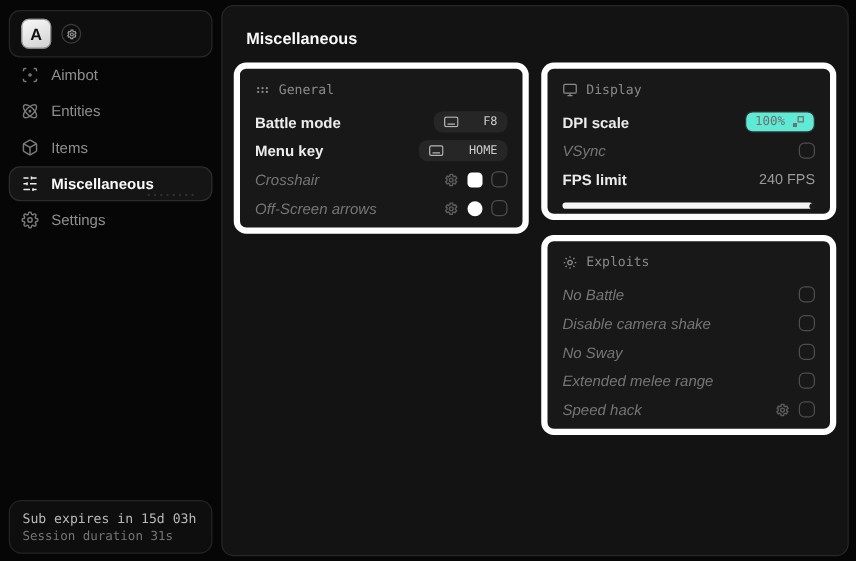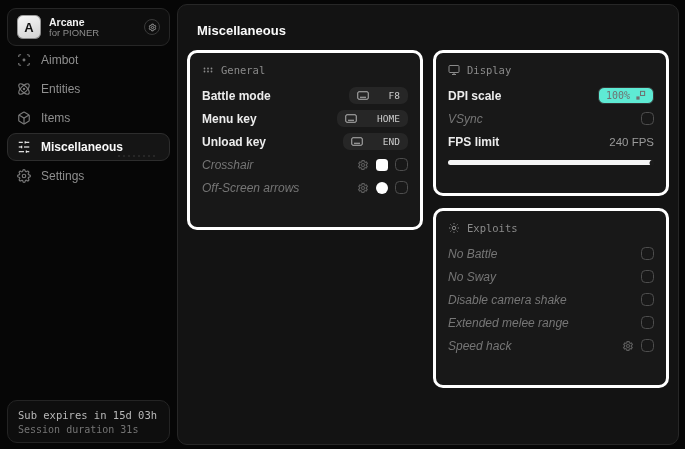--- a/index.html
+++ b/index.html
@@ -72,22 +72,22 @@
   .main-card {
     position:absolute; left:177px; top:4px; width:502px; height:441px;
     background:#131313; border:1px solid #272727; border-radius:10px;
     padding:16px 9px 0 9px;
   }
   .main-title { font-size:13px; font-weight:700; color:#fafafa; margin:2px 0 12px 10px; }
   .columns { display:flex; gap:10px; align-items:flex-start; }
   .col { width:238px; display:flex; flex-direction:column; gap:12px; }
 
   .panel {
-    background:#181818; border:3px solid #ffffff; border-radius:10px;
-    padding:11px 12px 28px;
+    background:#181818; border:5px solid #ffffff; border-radius:10px;
+    padding:11px 12px 4px;
   }
   .panel-header {
     display:flex; align-items:center; gap:7px;
     color:#8a8a8a; font-size:10.5px; margin-bottom:8px;
   }
   .panel-header .ph-icon { color:#8a8a8a; display:flex; }
 
   .row {
     display:flex; align-items:center; justify-content:space-between;
     height:23px;
@@ -128,24 +128,20 @@
   }
   svg { display:block; }
 </style>
 </head>
 <body>
 
 <div class="sidebar">
 
   <div class="logo-card">
     <div class="logo-badge">A</div>
-    <div class="logo-text">
-      <div class="logo-title">Arcane</div>
-      <div class="logo-sub">for PIONER</div>
-    </div>
     <div class="logo-gear-btn">
       <span>
         <svg width="9" height="9" viewBox="0 0 24 24" fill="none" stroke="currentColor" stroke-width="2.4">
             <circle cx="12" cy="12" r="3"></circle>
             <path d="M19 12a7 7 0 0 0-.1-1.2l2-1.5-2-3.4-2.3.9a7 7 0 0 0-2-1.2L14.2 3h-4l-.4 2.6a7 7 0 0 0-2 1.2l-2.3-.9-2 3.4 2 1.5A7 7 0 0 0 5 12c0 .4 0 .8.1 1.2l-2 1.5 2 3.4 2.3-.9a7 7 0 0 0 2 1.2l.4 2.6h4l.4-2.6a7 7 0 0 0 2-1.2l2.3.9 2-3.4-2-1.5c.1-.4.1-.8.1-1.2z"></path>
           </svg>
       </span>
     </div>
   </div>
 
@@ -273,33 +269,20 @@
               <svg width="12" height="9" viewBox="0 0 24 18" fill="none" stroke="currentColor" stroke-width="2">
                   <rect x="1.5" y="1.5" width="21" height="15" rx="2.5"></rect>
                   <line x1="6" y1="12.5" x2="18" y2="12.5"></line>
                   <path d="M6 6h.01M10 6h.01M14 6h.01M18 6h.01"></path>
                 </svg>
             </span>
             <span>HOME</span>
           </button>
         </div>
 
-        <div class="row">
-          <span class="row-label-bold">Unload key</span>
-          <button class="keypill mono" style="border:none;">
-            <span class="kp-icon">
-              <svg width="12" height="9" viewBox="0 0 24 18" fill="none" stroke="currentColor" stroke-width="2">
-                  <rect x="1.5" y="1.5" width="21" height="15" rx="2.5"></rect>
-                  <line x1="6" y1="12.5" x2="18" y2="12.5"></line>
-                  <path d="M6 6h.01M10 6h.01M14 6h.01M18 6h.01"></path>
-                </svg>
-            </span>
-            <span>END</span>
-          </button>
-        </div>
 
         <div class="row">
           <span class="row-label-grey">Crosshair</span>
           <span class="row-right">
             <span class="row-gear">
               <svg width="12" height="12" viewBox="0 0 24 24" fill="none" stroke="currentColor" stroke-width="2.2">
                   <circle cx="12" cy="12" r="3"></circle>
                   <path d="M19 12a7 7 0 0 0-.1-1.2l2-1.5-2-3.4-2.3.9a7 7 0 0 0-2-1.2L14.2 3h-4l-.4 2.6a7 7 0 0 0-2 1.2l-2.3-.9-2 3.4 2 1.5A7 7 0 0 0 5 12c0 .4 0 .8.1 1.2l-2 1.5 2 3.4 2.3-.9a7 7 0 0 0 2 1.2l.4 2.6h4l.4-2.6a7 7 0 0 0 2-1.2l2.3.9 2-3.4-2-1.5c.1-.4.1-.8.1-1.2z"></path>
                 </svg>
             </span>
@@ -376,25 +359,25 @@
               </svg>
           </span>
           <span>Exploits</span>
         </div>
 
         <div class="row">
           <span class="row-label-grey">No Battle</span>
           <span class="checkbox"></span>
         </div>
         <div class="row">
+          <span class="row-label-grey">Disable camera shake</span>
+          <span class="checkbox"></span>
+        </div>
+        <div class="row">
           <span class="row-label-grey">No Sway</span>
-          <span class="checkbox"></span>
-        </div>
-        <div class="row">
-          <span class="row-label-grey">Disable camera shake</span>
           <span class="checkbox"></span>
         </div>
         <div class="row">
           <span class="row-label-grey">Extended melee range</span>
           <span class="checkbox"></span>
         </div>
         <div class="row">
           <span class="row-label-grey">Speed hack</span>
           <span class="row-right">
             <span class="row-gear">

